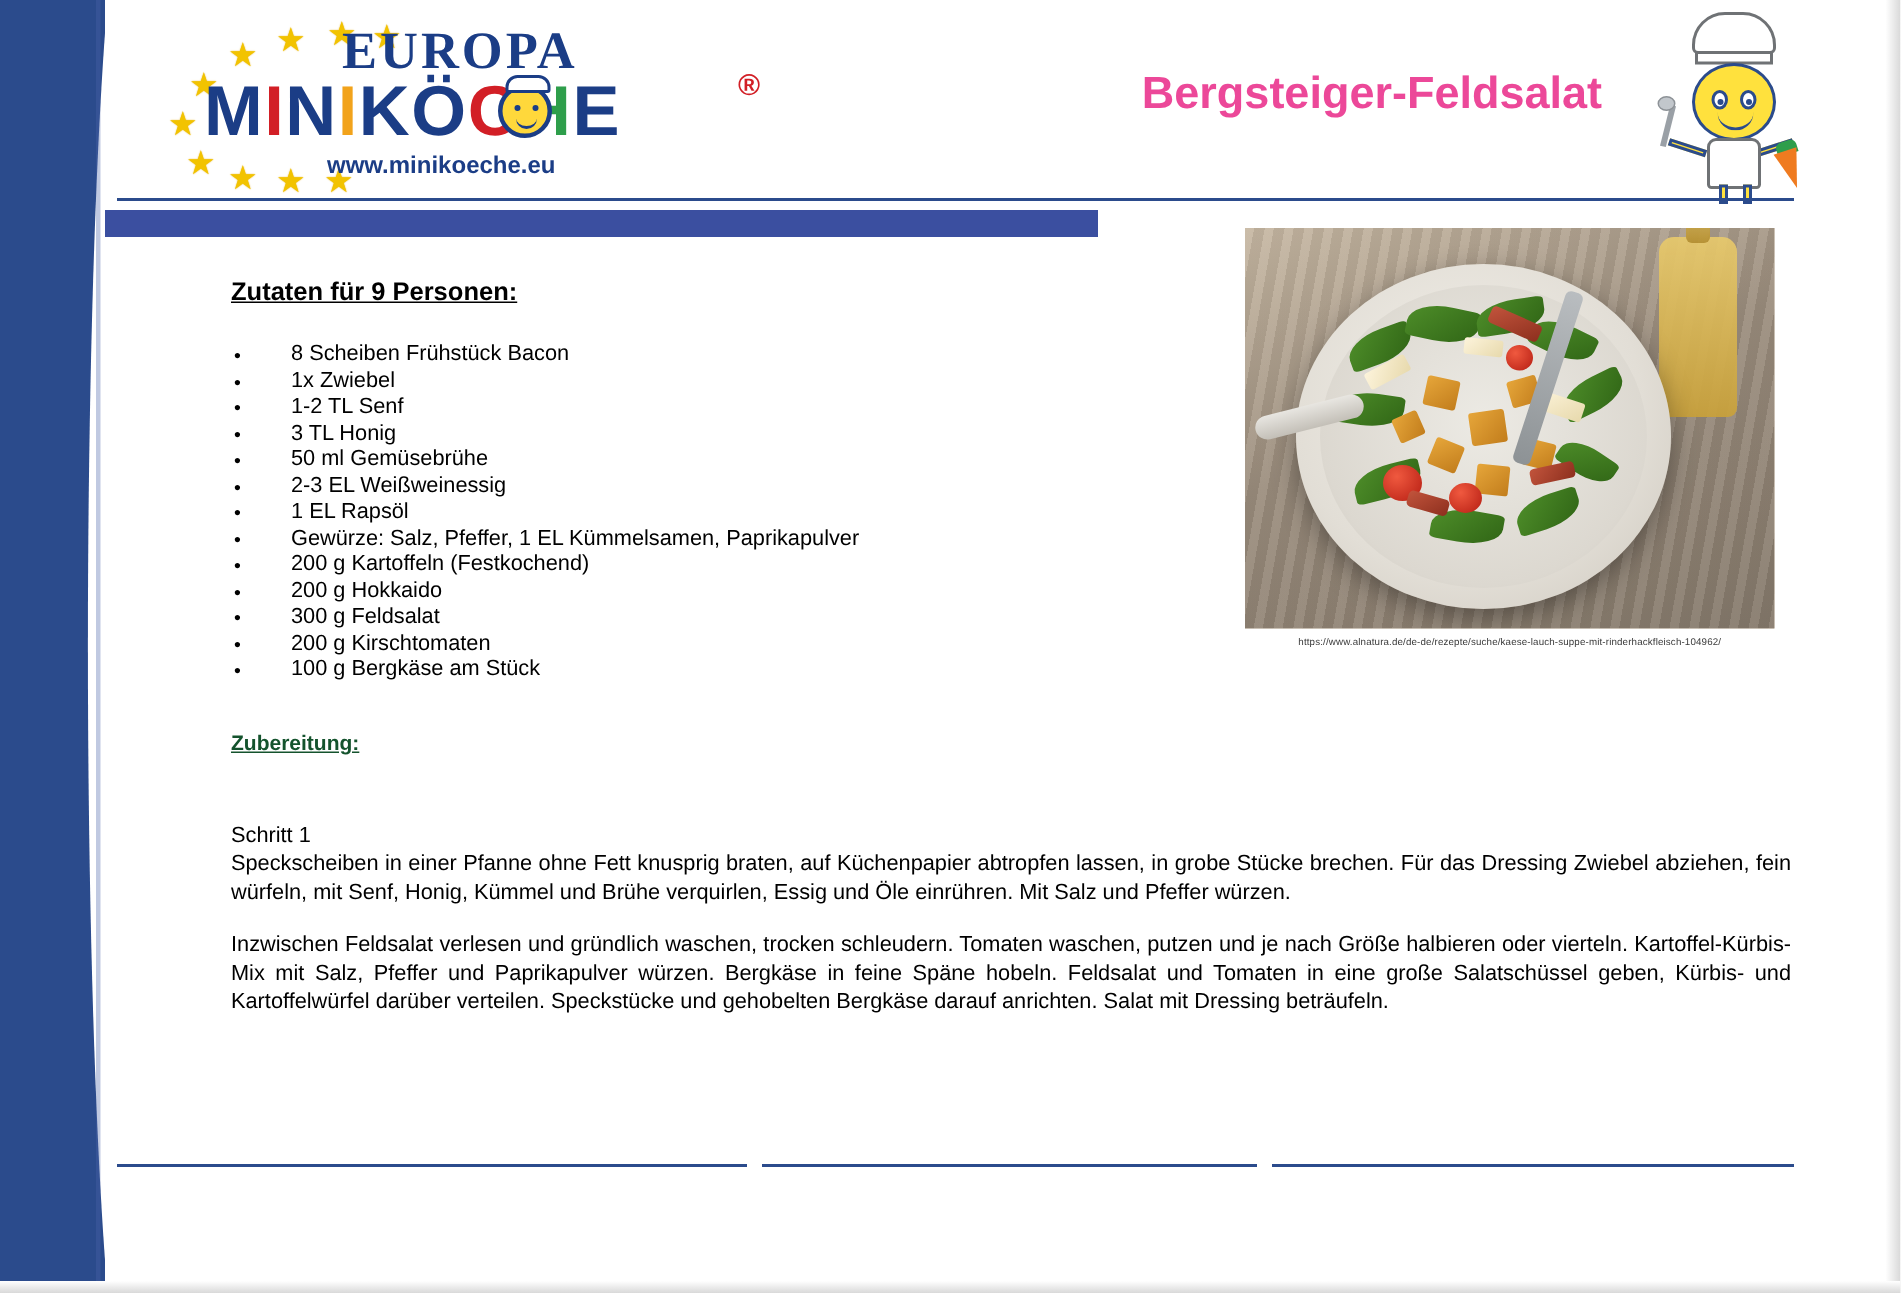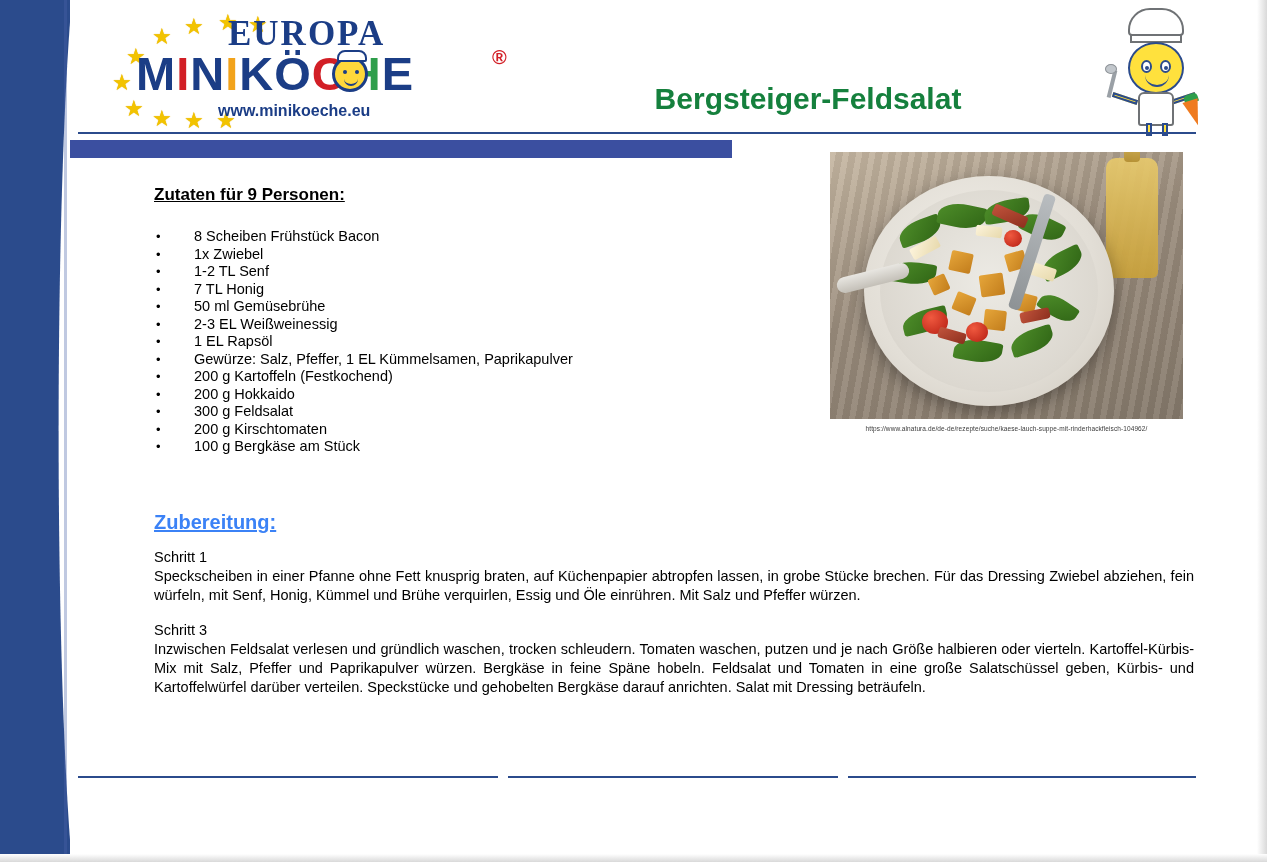--- a/index.html
+++ b/index.html
@@ -160,25 +160,24 @@
     left: 9px; top: 18px;
     width: 14px; height: 7px;
     border-bottom: 2px solid #1b3d86;
     border-radius: 0 0 10px 10px;
   }
 
   .doc-title {
     position: absolute;
     left: 470px; top: 40px;
     width: 520px;
-    text-align: center;
+    text-align: right;
     font-size: 30px;
     font-weight: bold;
-    color: #15803d;
-    margin-top: 36px;
+    color: #ec4899;
   }
 
   
   .mascot {
     position: absolute;
     left: 1020px; top: 2px;
     width: 130px; height: 128px;
   }
   .mascot .hat {
     position: absolute;
@@ -318,24 +317,24 @@
   .ing-bullet {
     width: 38px;
     text-align: left;
     font-size: 13px;
     line-height: 17.5px;
   }
   .ing-text { flex: 1; }
 
   .prep-head {
     position: absolute;
-    left: 154px; top: 511px;
-    font-size: 20px;
-    font-weight: bold;
-    color: #3b82f6;
+    left: 154px; top: 487px;
+    font-size: 14px;
+    font-weight: bold;
+    color: #14532d;
     text-decoration: underline;
   }
   .steps {
     position: absolute;
     left: 154px; top: 548px;
     width: 1040px;
   }
   .step { margin-bottom: 16px; }
   .step-label {
     font-size: 14.5px;
@@ -550,21 +549,21 @@
     <div class="ing-row">
       <span class="ing-bullet">•</span>
       <span class="ing-text">1x Zwiebel</span>
     </div>
     <div class="ing-row">
       <span class="ing-bullet">•</span>
       <span class="ing-text">1-2 TL Senf</span>
     </div>
     <div class="ing-row">
       <span class="ing-bullet">•</span>
-      <span class="ing-text">7 TL Honig</span>
+      <span class="ing-text">3 TL Honig</span>
     </div>
     <div class="ing-row">
       <span class="ing-bullet">•</span>
       <span class="ing-text">50 ml Gemüsebrühe</span>
     </div>
     <div class="ing-row">
       <span class="ing-bullet">•</span>
       <span class="ing-text">2-3 EL Weißweinessig</span>
     </div>
     <div class="ing-row">
@@ -642,21 +641,20 @@
   <div class="prep-head">Zubereitung:</div>
 
   <div class="steps">
     <div class="step">
       <div class="step-label">Schritt 1</div>
       <div class="step-body">Speckscheiben in einer Pfanne ohne Fett knusprig braten, auf Küchenpapier abtropfen lassen, in grobe Stücke brechen. Für das Dressing Zwiebel abziehen, fein würfeln, mit Senf, Honig, Kümmel und Brühe verquirlen, Essig und Öle einrühren. Mit Salz und Pfeffer würzen.</div>
     </div>
     <div class="step">
     </div>
     <div class="step">
-      <div class="step-label">Schritt 3</div>
       <div class="step-body">Inzwischen Feldsalat verlesen und gründlich waschen, trocken schleudern. Tomaten waschen, putzen und je nach Größe halbieren oder vierteln. Kartoffel-Kürbis-Mix mit Salz, Pfeffer und Paprikapulver würzen. Bergkäse in feine Späne hobeln. Feldsalat und Tomaten in eine große Salatschüssel geben, Kürbis- und Kartoffelwürfel darüber verteilen. Speckstücke und gehobelten Bergkäse darauf anrichten. Salat mit Dressing beträufeln.</div>
     </div>
   </div>
 
   <div class="footer-rules">
     <span class="fr a"></span>
     <span class="fr b"></span>
     <span class="fr c"></span>
   </div>
 

